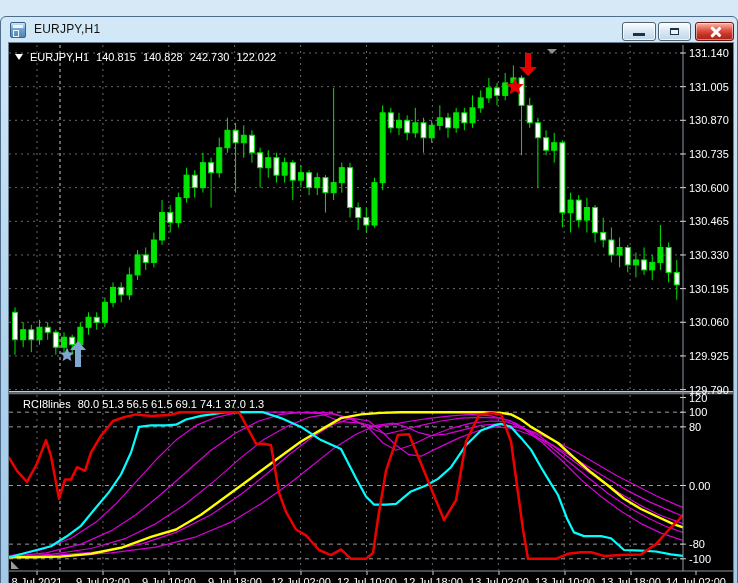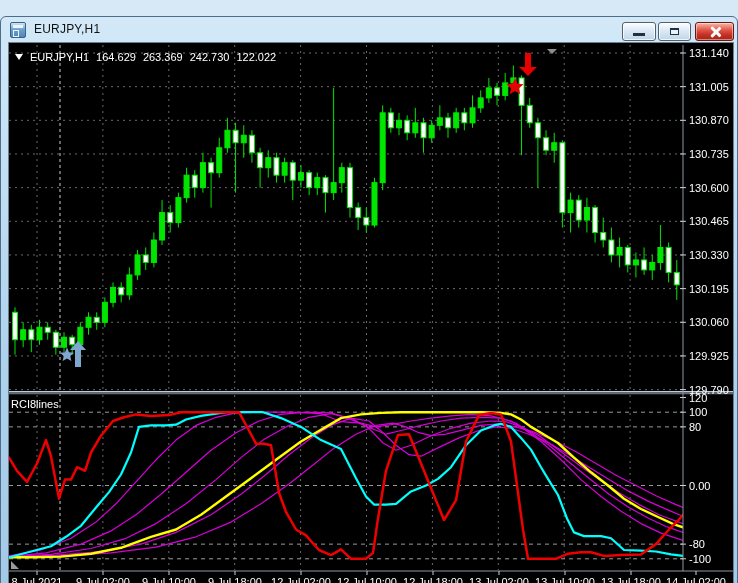--- a/index.html
+++ b/index.html
@@ -20,21 +20,21 @@
   .glyph-min{position:absolute;left:10px;bottom:4px;width:12px;height:3px;background:#21323f;}
   .glyph-restore{position:absolute;left:11px;top:5px;width:9px;height:7px;border:1px solid #21323f;border-top-width:2px;box-sizing:border-box;background:#e8f2fa;}
   .glyph-x{position:absolute;left:50%;top:50%;width:11px;height:11px;transform:translate(-50%,-50%);}
   .glyph-x:before,.glyph-x:after{content:"";position:absolute;left:5px;top:-1px;width:2.5px;height:13px;background:#fff;border-radius:1px;}
   .glyph-x:before{transform:rotate(45deg);}
   .glyph-x:after{transform:rotate(-45deg);}
   .client{position:absolute;left:7px;top:25px;width:724px;height:553px;border:1px solid #6b7f93;background:#000;box-sizing:content-box;overflow:hidden;}
   .client svg{position:absolute;left:0;top:0;}
   .overlay{position:absolute;color:#fff;font-size:11px;white-space:pre;display:flex;gap:0;align-items:center;}
   .chart-header{left:6px;top:8px;}
-  .ind-header{left:2px;top:355px;}
+  .ind-header{left:14px;top:355px;}
   .overlay span{margin-right:7px;}
   .tri{width:0;height:0;border-left:4.5px solid transparent;border-right:4.5px solid transparent;border-top:6px solid #fff;margin-right:6px;display:inline-block;}
 </style>
 </head>
 <body>
 
 <div class="win">
   <div class="titlebar">
     <span class="appicon"></span>
     <span class="title">EURJPY,H1</span>
@@ -339,23 +339,24 @@
         <rect x="74" y="333" width="6" height="17" fill="#7fa8d0"></rect>
         <polygon points="69,333 85,333 77,324" fill="#7fa8d0"></polygon>
         <path d="M66.0 330.5 L68.0 335.3 L73.1 335.7 L69.2 339.0 L70.4 344.1 L66.0 341.4 L61.6 344.1 L62.8 339.0 L58.9 335.7 L64.0 335.3 Z" fill="#7fa8d0"></path>
         <polygon points="546,32 556,32 551,37" fill="#8e8e8e"></polygon>
         <polygon points="10,544 10,552 18,552" fill="#9a9a9a"></polygon>
       </svg>
 
     <div class="overlay chart-header">
       <span class="tri"></span>
       <span>EURJPY,H1</span>
-      <span>164.629</span>
-      <span>263.369</span>
+      <span>140.815</span>
+      <span>140.828</span>
       <span>242.730</span>
       <span>122.022</span>
     </div>
 
     <div class="overlay ind-header">
       <span>RCI8lines</span>
+      <span>80.0 51.3 56.5 61.5 69.1 74.1 37.0 1.3</span>
     </div>
   </div>
 </div>
 
 </body></html>

